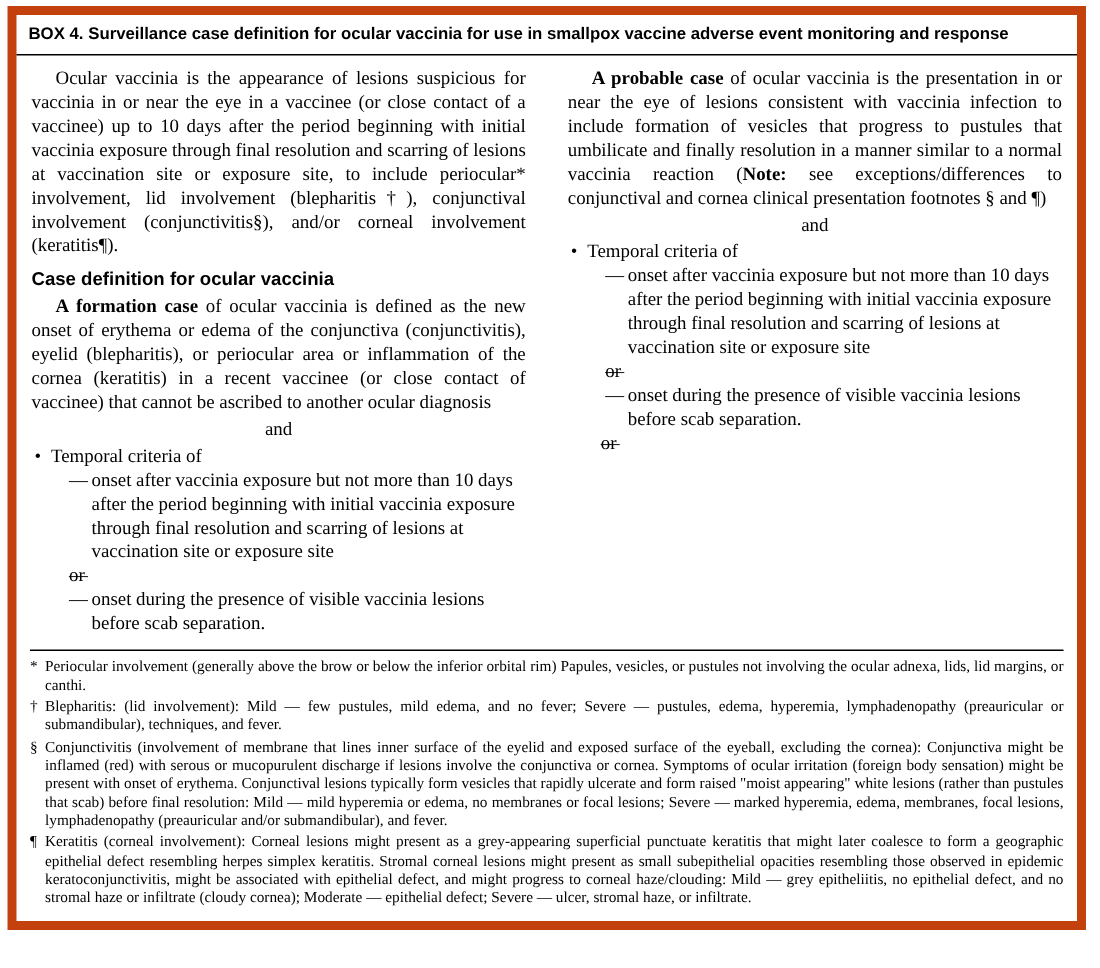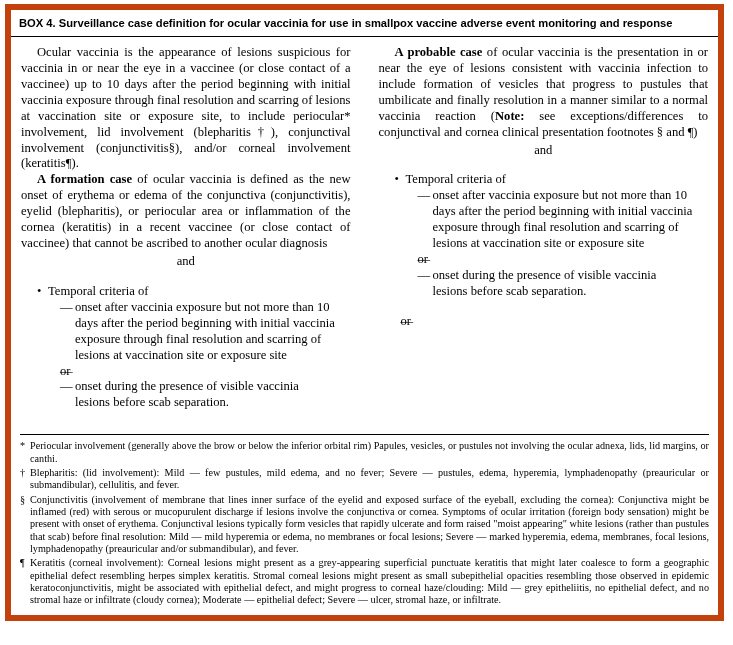--- a/index.html
+++ b/index.html
@@ -65,21 +65,21 @@
     margin: 2px 0 2px 0;
   }
   ul.bullets {
     list-style: none;
     margin: 0;
     padding: 0;
   }
   ul.bullets > li {
     position: relative;
     padding-left: 13px;
-    margin: 14px;
+    margin: 0;
     text-align: left;
   }
   ul.bullets > li::before {
     content: "\2022";
     position: absolute;
     left: 2px;
     top: 0;
   }
   ul.dashes {
     list-style: none;
@@ -128,20 +128,21 @@
 
 <div class="box">
 
   <div class="box-title">BOX 4. Surveillance case definition for ocular vaccinia for use in smallpox vaccine adverse event monitoring and response</div>
 
   <div class="columns">
 
     <div class="col left">
       <p>Ocular vaccinia is the appearance of lesions suspicious for vaccinia in or near the eye in a vaccinee (or close contact of a vaccinee) up to 10 days after the period beginning with initial vaccinia exposure through final resolution and scarring of lesions at vaccination site or exposure site, to include periocular* involvement, lid involvement (blepharitis†), conjunctival involvement (conjunctivitis§), and/or corneal involvement (keratitis¶).</p>
 
+      <h3 class="subhead">Case definition for ocular vaccinia</h3>
 
       <p><b>A formation case</b><span> of ocular vaccinia is defined as the new onset of erythema or edema of the conjunctiva (conjunctivitis), eyelid (blepharitis), or periocular area or inflammation of the cornea (keratitis) in a recent vaccinee (or close contact of vaccinee) that cannot be ascribed to another ocular diagnosis</span></p>
 
       <p class="center-and">and</p>
 
       <ul class="bullets">
         <li>
           <span>Temporal criteria of</span>
           <ul class="dashes">
             <li>onset after vaccinia exposure but not more than 10 days after the period beginning with initial vaccinia exposure through final resolution and scarring of lesions at vaccination site or exposure site</li>
@@ -174,21 +175,21 @@
       </ul>
     </div>
 
   </div>
 
   <div class="footnotes">
     <div class="fn">
       <span class="fnmark">*</span><span>Periocular involvement (generally above the brow or below the inferior orbital rim) Papules, vesicles, or pustules not involving the ocular adnexa, lids, lid margins, or canthi.</span>
     </div>
     <div class="fn">
-      <span class="fnmark">†</span><span>Blepharitis: (lid involvement): Mild — few pustules, mild edema, and no fever; Severe — pustules, edema, hyperemia, lymphadenopathy (preauricular or submandibular), cellulitis, and fever.</span>
+      <span class="fnmark">†</span><span>Blepharitis: (lid involvement): Mild — few pustules, mild edema, and no fever; Severe — pustules, edema, hyperemia, lymphadenopathy (preauricular or submandibular), techniques, and fever.</span>
     </div>
     <div class="fn">
       <span class="fnmark">§</span><span>Conjunctivitis (involvement of membrane that lines inner surface of the eyelid and exposed surface of the eyeball, excluding the cornea): Conjunctiva might be inflamed (red) with serous or mucopurulent discharge if lesions involve the conjunctiva or cornea. Symptoms of ocular irritation (foreign body sensation) might be present with onset of erythema. Conjunctival lesions typically form vesicles that rapidly ulcerate and form raised "moist appearing" white lesions (rather than pustules that scab) before final resolution: Mild — mild hyperemia or edema, no membranes or focal lesions; Severe — marked hyperemia, edema, membranes, focal lesions, lymphadenopathy (preauricular and/or submandibular), and fever.</span>
     </div>
     <div class="fn">
       <span class="fnmark">¶</span><span>Keratitis (corneal involvement): Corneal lesions might present as a grey-appearing superficial punctuate keratitis that might later coalesce to form a geographic epithelial defect resembling herpes simplex keratitis. Stromal corneal lesions might present as small subepithelial opacities resembling those observed in epidemic keratoconjunctivitis, might be associated with epithelial defect, and might progress to corneal haze/clouding: Mild — grey epitheliitis, no epithelial defect, and no stromal haze or infiltrate (cloudy cornea); Moderate — epithelial defect; Severe — ulcer, stromal haze, or infiltrate.</span>
     </div>
   </div>
 
 </div>

